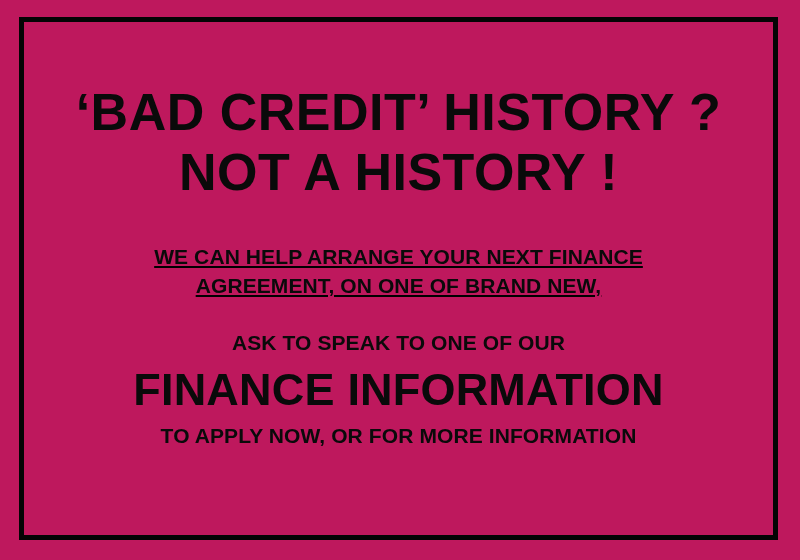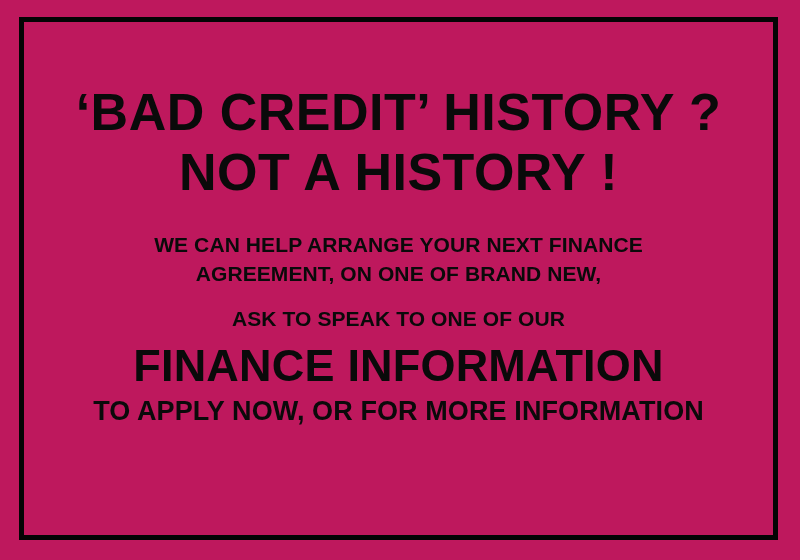--- a/index.html
+++ b/index.html
@@ -66,39 +66,40 @@
     text-align: center;
   }
 
   .headline.line2 {
     margin-top: 2px;
   }
 
   .body-block {
     width: 100%;
     text-align: center;
-    margin-top: 29px;
+    margin-top: 41px;
+    text-decoration: underline;
   }
 
   .body-line {
     display: block;
     color: #0a0a0a;
     font-family: "Liberation Sans", sans-serif;
     font-weight: bold;
     font-size: 21px;
     line-height: 29px;
     letter-spacing: 0.1px;
     white-space: nowrap;
     text-align: center;
   }
 
   .cta-block {
     width: 100%;
     text-align: center;
-    margin-top: 16px;
+    margin-top: 28px;
   }
 
   .cta-lead {
     display: block;
     color: #0a0a0a;
     font-family: "Liberation Sans", sans-serif;
     font-weight: bold;
     font-size: 21px;
     line-height: 29px;
     letter-spacing: 0.1px;
@@ -115,21 +116,21 @@
     letter-spacing: 0.2px;
     white-space: nowrap;
     margin-top: 6px;
   }
 
   .cta-foot {
     display: block;
     color: #0a0a0a;
     font-family: "Liberation Sans", sans-serif;
     font-weight: bold;
-    font-size: 27px;
+    font-size: 21px;
     line-height: 29px;
     letter-spacing: 0.1px;
     white-space: nowrap;
     margin-top: 4px;
   }
 </style>
 </head>
 <body>
 
 <div id="poster">

